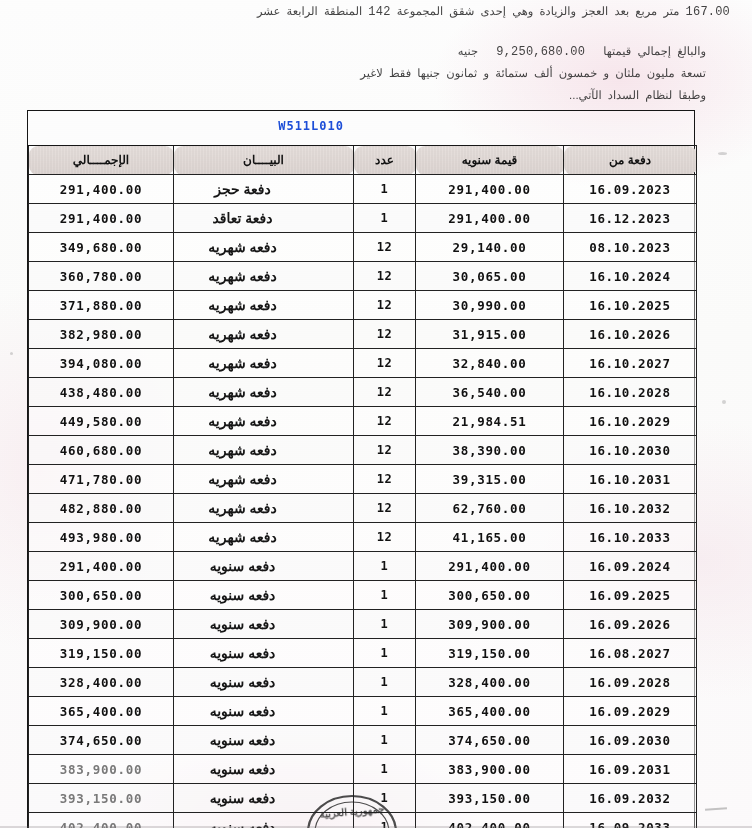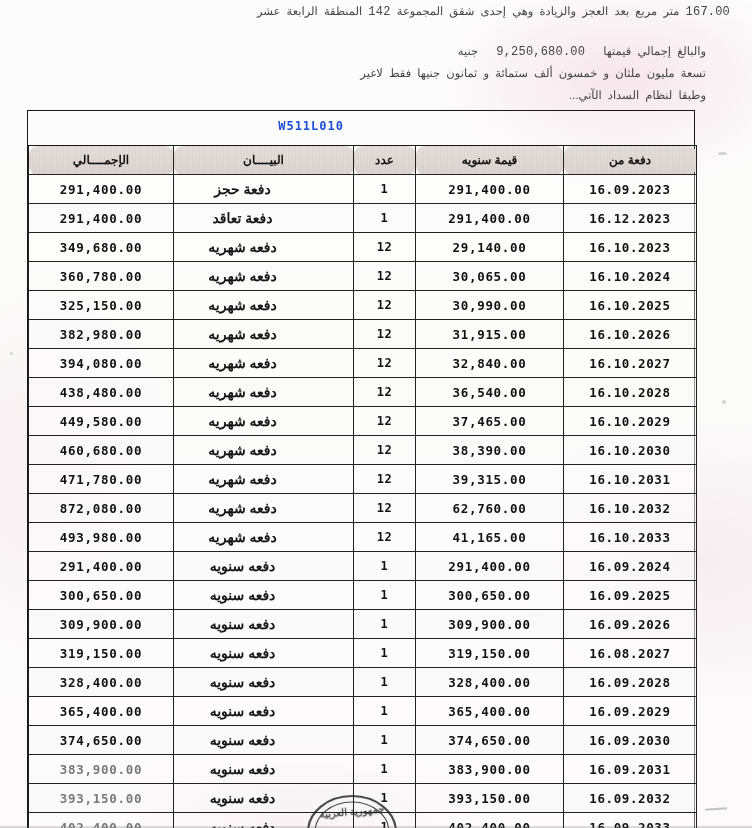--- a/index.html
+++ b/index.html
@@ -267,39 +267,39 @@
           <td class="c-total">291,400.00</td>
         </tr>
         <tr>
           <td class="c-date">16.12.2023</td>
           <td class="c-amount">291,400.00</td>
           <td class="c-count">1</td>
           <td class="c-desc">دفعة تعاقد</td>
           <td class="c-total">291,400.00</td>
         </tr>
         <tr>
-          <td class="c-date">16.10.2023</td>
+          <td class="c-date">08.10.2023</td>
           <td class="c-amount">29,140.00</td>
           <td class="c-count">12</td>
           <td class="c-desc">دفعه شهريه</td>
           <td class="c-total">349,680.00</td>
         </tr>
         <tr>
           <td class="c-date">16.10.2024</td>
           <td class="c-amount">30,065.00</td>
           <td class="c-count">12</td>
           <td class="c-desc">دفعه شهريه</td>
           <td class="c-total">360,780.00</td>
         </tr>
         <tr>
           <td class="c-date">16.10.2025</td>
           <td class="c-amount">30,990.00</td>
           <td class="c-count">12</td>
           <td class="c-desc">دفعه شهريه</td>
-          <td class="c-total">325,150.00</td>
+          <td class="c-total">371,880.00</td>
         </tr>
         <tr>
           <td class="c-date">16.10.2026</td>
           <td class="c-amount">31,915.00</td>
           <td class="c-count">12</td>
           <td class="c-desc">دفعه شهريه</td>
           <td class="c-total">382,980.00</td>
         </tr>
         <tr>
           <td class="c-date">16.10.2027</td>
@@ -310,21 +310,21 @@
         </tr>
         <tr>
           <td class="c-date">16.10.2028</td>
           <td class="c-amount">36,540.00</td>
           <td class="c-count">12</td>
           <td class="c-desc">دفعه شهريه</td>
           <td class="c-total">438,480.00</td>
         </tr>
         <tr>
           <td class="c-date">16.10.2029</td>
-          <td class="c-amount">37,465.00</td>
+          <td class="c-amount">21,984.51</td>
           <td class="c-count">12</td>
           <td class="c-desc">دفعه شهريه</td>
           <td class="c-total">449,580.00</td>
         </tr>
         <tr>
           <td class="c-date">16.10.2030</td>
           <td class="c-amount">38,390.00</td>
           <td class="c-count">12</td>
           <td class="c-desc">دفعه شهريه</td>
           <td class="c-total">460,680.00</td>
@@ -334,21 +334,21 @@
           <td class="c-amount">39,315.00</td>
           <td class="c-count">12</td>
           <td class="c-desc">دفعه شهريه</td>
           <td class="c-total">471,780.00</td>
         </tr>
         <tr>
           <td class="c-date">16.10.2032</td>
           <td class="c-amount">62,760.00</td>
           <td class="c-count">12</td>
           <td class="c-desc">دفعه شهريه</td>
-          <td class="c-total">872,080.00</td>
+          <td class="c-total">482,880.00</td>
         </tr>
         <tr>
           <td class="c-date">16.10.2033</td>
           <td class="c-amount">41,165.00</td>
           <td class="c-count">12</td>
           <td class="c-desc">دفعه شهريه</td>
           <td class="c-total">493,980.00</td>
         </tr>
         <tr>
           <td class="c-date">16.09.2024</td>

